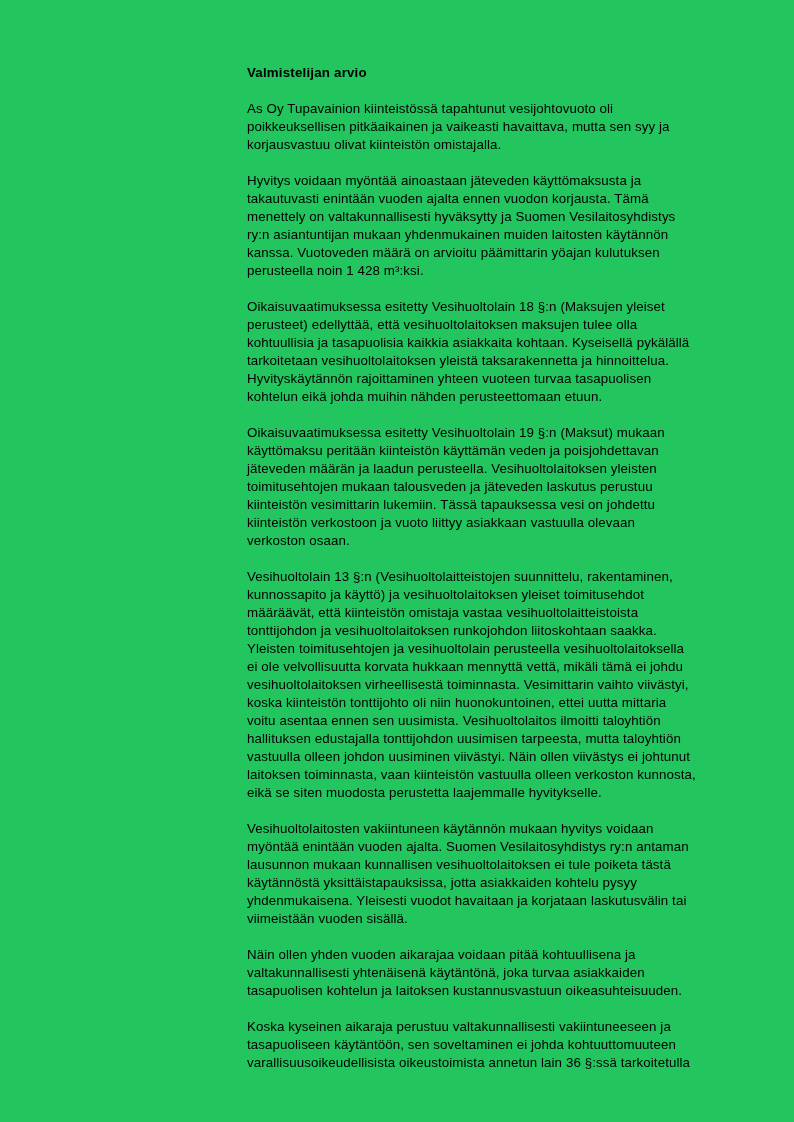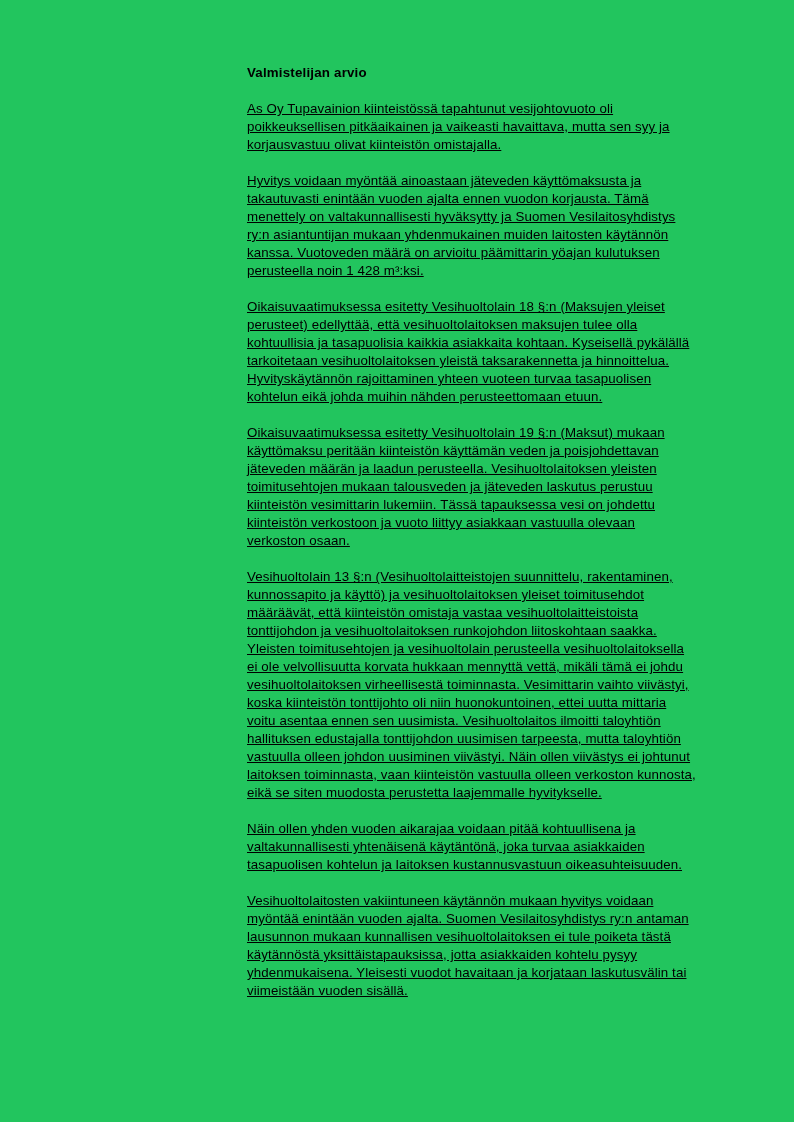--- a/index.html
+++ b/index.html
@@ -35,21 +35,20 @@
   .content h2 {
     font-size: 13.3px;
     line-height: 18px;
     font-weight: bold;
     margin: 0 0 18px 0;
     letter-spacing: 0.2px;
   }
   .content p {
     margin: 0 0 18px 0;
     white-space: pre-line;
-    text-decoration: underline;
   }
 </style>
 </head>
 <body>
 
 <div class="page">
   <div class="content">
 
     <h2>Valmistelijan arvio</h2>
 
@@ -87,26 +86,29 @@
 Yleisten toimitusehtojen ja vesihuoltolain perusteella vesihuoltolaitoksella
 ei ole velvollisuutta korvata hukkaan mennyttä vettä, mikäli tämä ei johdu
 vesihuoltolaitoksen virheellisestä toiminnasta. Vesimittarin vaihto viivästyi,
 koska kiinteistön tonttijohto oli niin huonokuntoinen, ettei uutta mittaria
 voitu asentaa ennen sen uusimista. Vesihuoltolaitos ilmoitti taloyhtiön
 hallituksen edustajalla tonttijohdon uusimisen tarpeesta, mutta taloyhtiön
 vastuulla olleen johdon uusiminen viivästyi. Näin ollen viivästys ei johtunut
 laitoksen toiminnasta, vaan kiinteistön vastuulla olleen verkoston kunnosta,
 eikä se siten muodosta perustetta laajemmalle hyvitykselle.</p>
 
-    <p>Näin ollen yhden vuoden aikarajaa voidaan pitää kohtuullisena ja
-valtakunnallisesti yhtenäisenä käytäntönä, joka turvaa asiakkaiden
-tasapuolisen kohtelun ja laitoksen kustannusvastuun oikeasuhteisuuden.</p>
-
     <p>Vesihuoltolaitosten vakiintuneen käytännön mukaan hyvitys voidaan
 myöntää enintään vuoden ajalta. Suomen Vesilaitosyhdistys ry:n antaman
 lausunnon mukaan kunnallisen vesihuoltolaitoksen ei tule poiketa tästä
 käytännöstä yksittäistapauksissa, jotta asiakkaiden kohtelu pysyy
 yhdenmukaisena. Yleisesti vuodot havaitaan ja korjataan laskutusvälin tai
 viimeistään vuoden sisällä.</p>
 
+    <p>Näin ollen yhden vuoden aikarajaa voidaan pitää kohtuullisena ja
+valtakunnallisesti yhtenäisenä käytäntönä, joka turvaa asiakkaiden
+tasapuolisen kohtelun ja laitoksen kustannusvastuun oikeasuhteisuuden.</p>
+
+    <p>Koska kyseinen aikaraja perustuu valtakunnallisesti vakiintuneeseen ja
+tasapuoliseen käytäntöön, sen soveltaminen ei johda kohtuuttomuuteen
+varallisuusoikeudellisista oikeustoimista annetun lain 36 §:ssä tarkoitetulla</p>
 
   </div>
 </div>
 
 </body></html>

